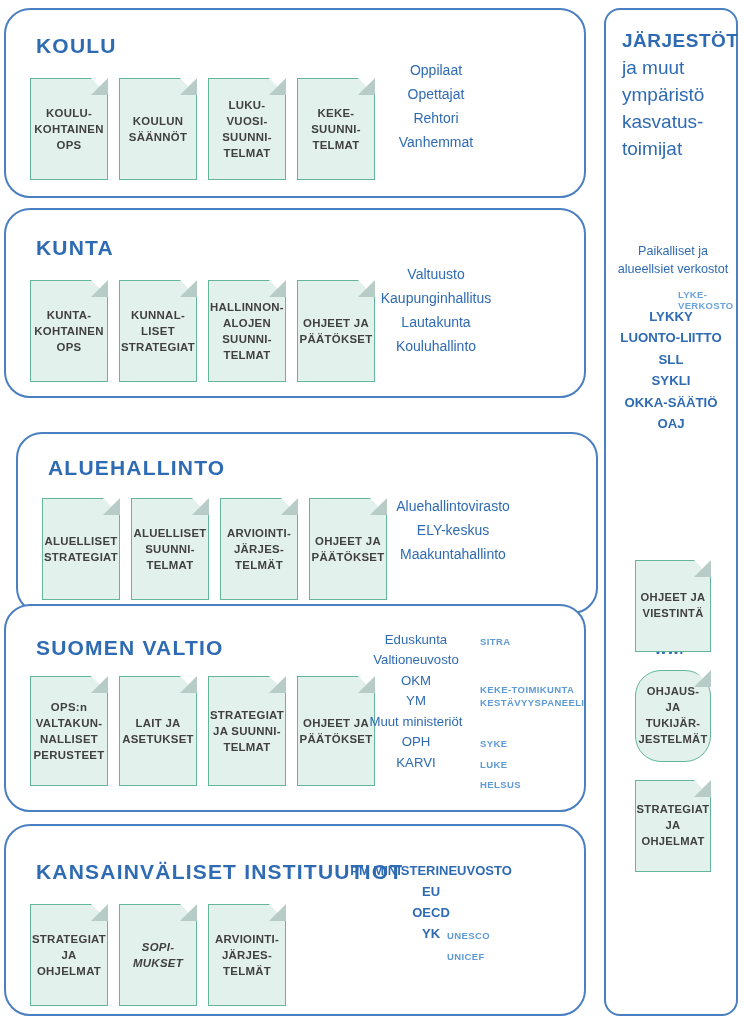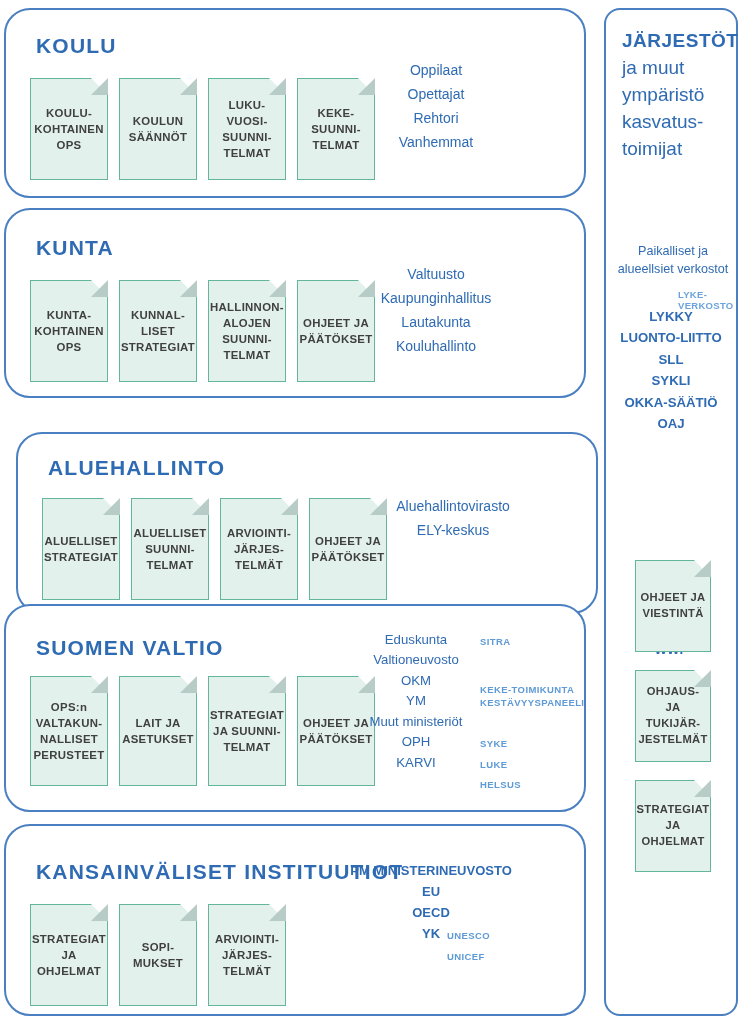--- a/index.html
+++ b/index.html
@@ -271,20 +271,21 @@
             <div class="fold2"></div>
             <div class="txt">
               <div>OHJEET JA</div>
               <div>PÄÄTÖKSET</div>
             </div>
           </div>
         </div>
         <div class="actors" style="left: 325px; top: 60px; width: 220px;">
           <div class="row"><span>Aluehallintovirasto</span></div>
           <div class="row"><span>ELY-keskus</span></div>
+          <div class="row"><span>Maakuntahallinto</span></div>
         </div>
       </div>
       <div class="band" style="left: 0px; top: 596px; width: 582px; height: 208px;">
         <div class="band-title" style="top: 30px;">SUOMEN VALTIO</div>
         <div class="docs" style="left: 24px; top: 70px;">
           <div class="doc" style="width: 78px; height: 110px;">
             <div class="fold"></div>
             <div class="fold2"></div>
             <div class="txt">
               <div>OPS:n</div>
@@ -335,21 +336,21 @@
         <div class="docs" style="left: 24px; top: 78px;">
           <div class="doc" style="width: 78px; height: 102px;">
             <div class="fold"></div>
             <div class="fold2"></div>
             <div class="txt">
               <div>STRATEGIAT</div>
               <div>JA</div>
               <div>OHJELMAT</div>
             </div>
           </div>
-          <div class="doc" style="width: 78px; height: 102px;">
+          <div class="doc" style="width: 78px; height: 102px; font-style: italic;">
             <div class="fold"></div>
             <div class="fold2"></div>
             <div class="txt">
               <div>SOPI-</div>
               <div>MUKSET</div>
             </div>
           </div>
           <div class="doc" style="width: 78px; height: 102px;">
             <div class="fold"></div>
             <div class="fold2"></div>
@@ -400,21 +401,21 @@
           <div class="doc" style="width: 76px; height: 92px; font-size: 11.2px;">
             <div class="fold"></div>
             <div class="fold2"></div>
             <div class="txt">
               <div>OHJEET JA</div>
               <div>VIESTINTÄ</div>
             </div>
           </div>
         </div>
         <div class="right-doc-wrap" style="position: absolute; left: 0px; width: 134px; top: 110px;">
-          <div class="doc" style="width: 76px; height: 92px; font-size: 11.2px;">
+          <div class="doc" style="width: 76px; height: 92px; font-size: 11.2px; border-radius: 26px;">
             <div class="fold"></div>
             <div class="fold2"></div>
             <div class="txt">
               <div>OHJAUS- JA</div>
               <div>TUKIJÄR-</div>
               <div>JESTELMÄT</div>
             </div>
           </div>
         </div>
         <div class="right-doc-wrap" style="position: absolute; left: 0px; width: 134px; top: 220px;">

